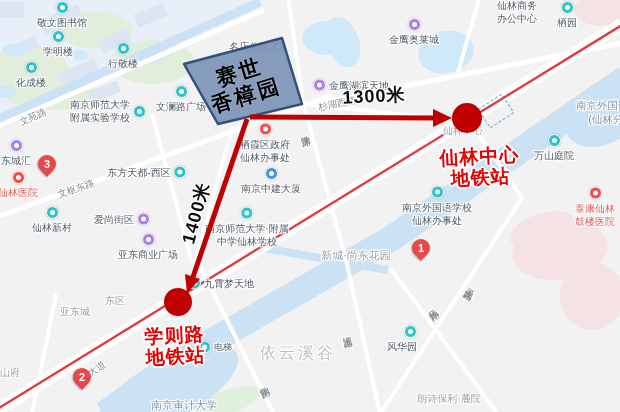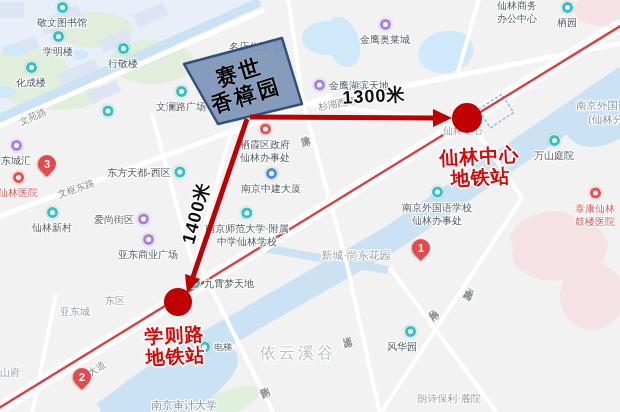--- a/index.html
+++ b/index.html
@@ -161,34 +161,38 @@
         </span>
       </div>
       <div class="poi st-poi" style="left: 31px; top: 75px; transform: translate(-50%, -50%) rotate(0deg);">
         <span class="icon ic-teal"></span>
         <span class="lines">
           <span class="ln">化成楼</span>
         </span>
       </div>
       <div class="poi st-poi row-rev" style="left: 108px; top: 111px; transform: translate(-50%, -50%) rotate(0deg);">
         <span class="icon ic-teal"></span>
+        <span class="lines">
+          <span class="ln">南京师范大学</span>
+          <span class="ln">附属实验学校</span>
+        </span>
       </div>
       <div class="poi st-poi low" style="left: 181px; top: 99px; transform: translate(-50%, -50%) rotate(0deg);">
         <span class="icon ic-teal"></span>
         <span class="lines">
           <span class="ln">文澜路广场</span>
         </span>
       </div>
       <div class="poi st-poi low row-rev" style="left: 257px; top: 46px; transform: translate(-50%, -50%) rotate(0deg);">
         <span class="icon ic-purple"></span>
         <span class="lines">
           <span class="ln">名店公园</span>
         </span>
       </div>
-      <div class="poi st-poi" style="left: 385px; top: 32px; transform: translate(-50%, -50%) rotate(0deg);">
+      <div class="poi st-poi" style="left: 414px; top: 32px; transform: translate(-50%, -50%) rotate(0deg);">
         <span class="icon ic-purple"></span>
         <span class="lines">
           <span class="ln">金鹰奥莱城</span>
         </span>
       </div>
       <div class="poi st-poi" style="left: 517px; top: 12px; transform: translate(-50%, -50%) rotate(0deg);">
         <span class="lines">
           <span class="ln">仙林商务</span>
           <span class="ln">办公中心</span>
         </span>

